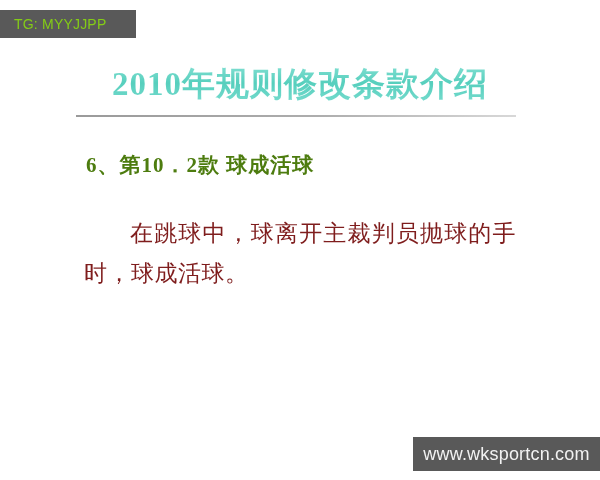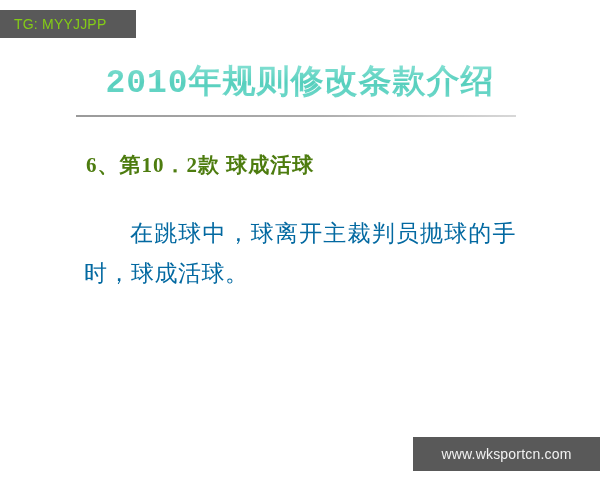--- a/index.html
+++ b/index.html
@@ -44,21 +44,21 @@
 
   
   .title-block {
     position: absolute;
     left: 76px;
     top: 60px;
     width: 448px;
   }
   .slide-title {
     margin: 0;
-    font-family: Liberation Mono, monospace;
+    font-family: Liberation Serif, serif;
     font-size: 33px;
     font-weight: 700;
     line-height: 48px;
     letter-spacing: 1px;
     text-align: center;
     white-space: nowrap;
     color: #63d6c4;
     background-image: linear-gradient(180deg, #8fe4d8 0%, #56cfbd 48%, #7fded2 100%);
     -webkit-background-clip: text;
     background-clip: text;
@@ -91,37 +91,37 @@
     position: absolute;
     left: 84px;
     top: 214px;
     width: 432px;
     margin: 0;
     font-family: "Liberation Serif", "DejaVu Serif", serif;
     font-size: 23px;
     font-weight: 400;
     line-height: 40px;
     letter-spacing: 0.5px;
-    color: #0369a1;
+    color: #7f1d1d;
     text-indent: 46px;
     text-align: justify;
     text-justify: inter-ideograph;
   }
 
   
   .watermark {
     position: absolute;
     left: 413px;
     top: 437px;
     width: 187px;
     height: 34px;
     background: #595959;
     color: #f2f2f2;
     font-family: "Liberation Sans", "DejaVu Sans", sans-serif;
-    font-size: 14px;
+    font-size: 18px;
     line-height: 34px;
     text-align: center;
     letter-spacing: 0.2px;
     white-space: nowrap;
     box-sizing: border-box;
   }
 </style>
 </head>
 <body>
 

